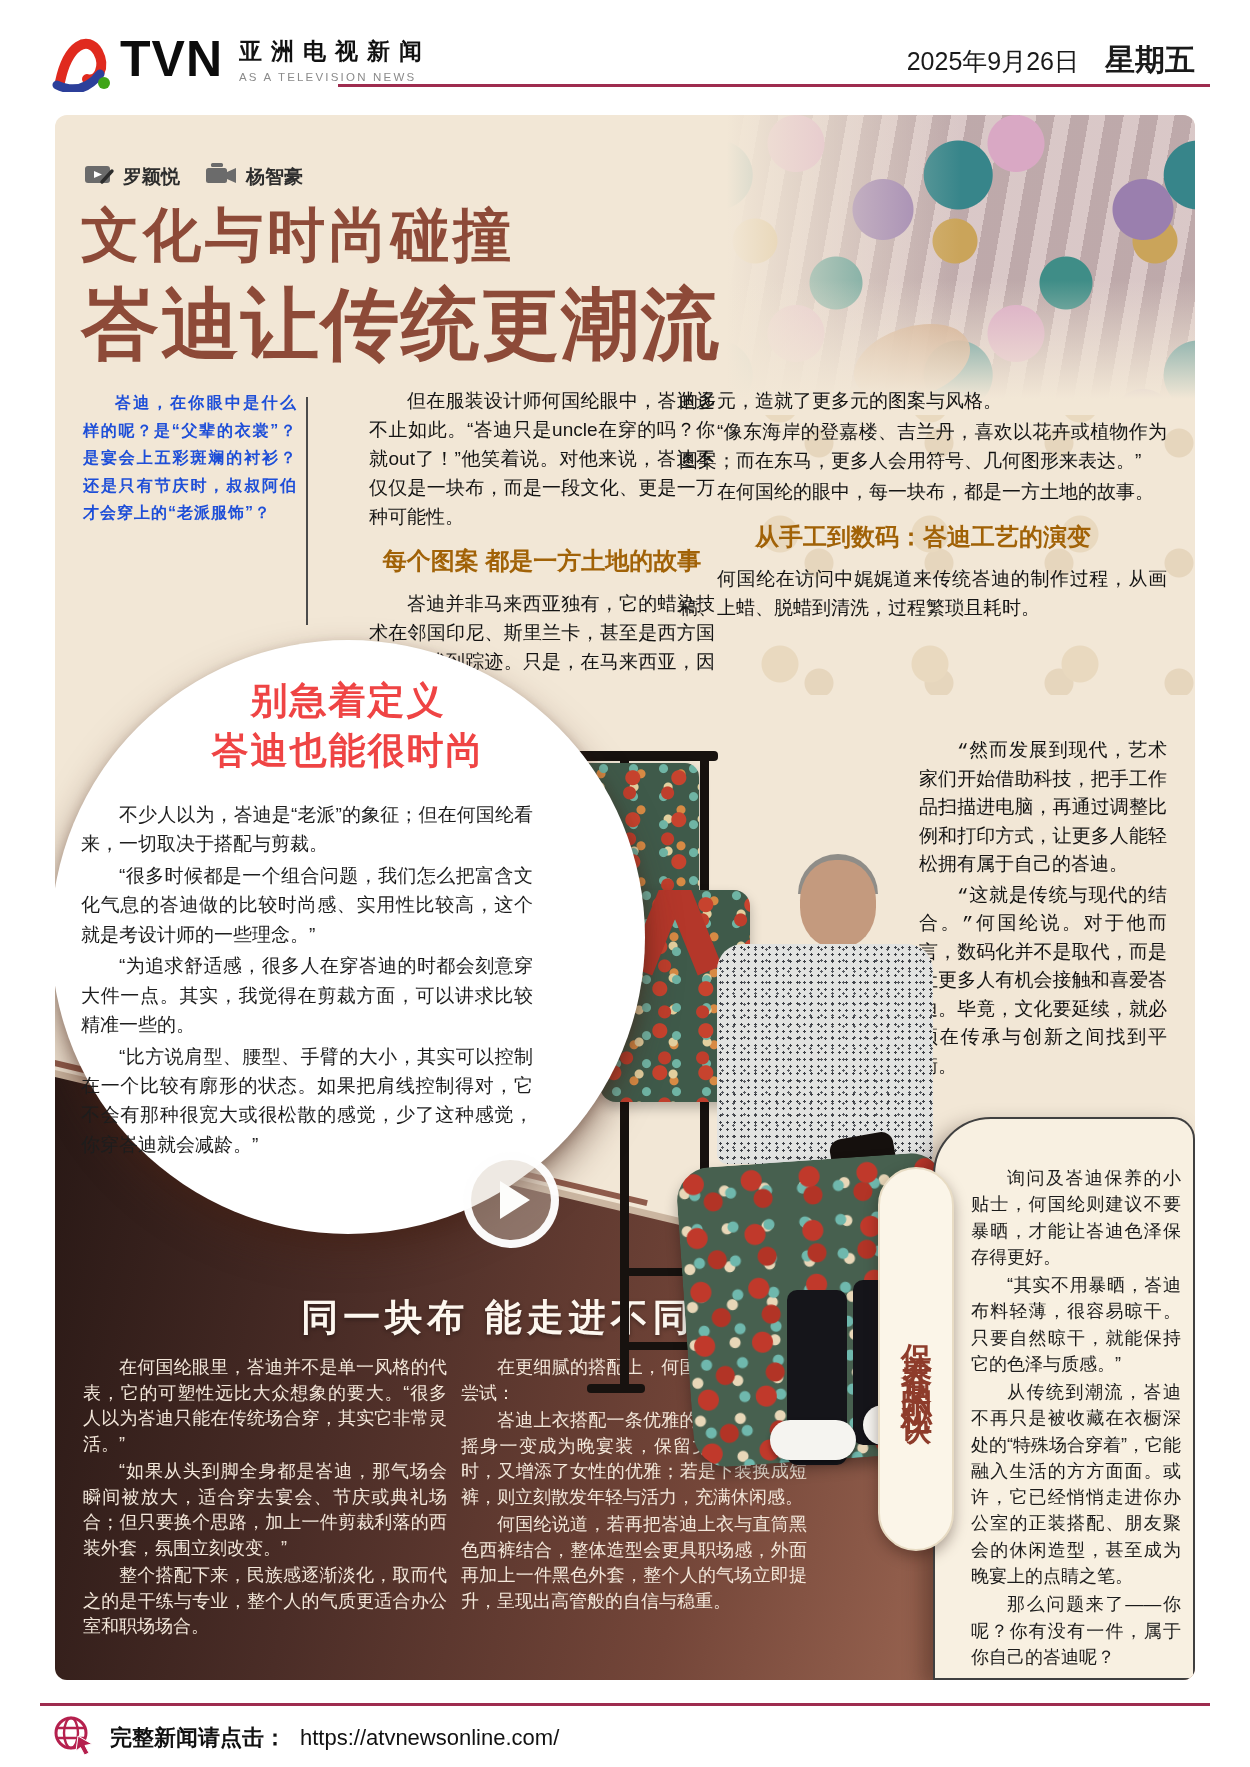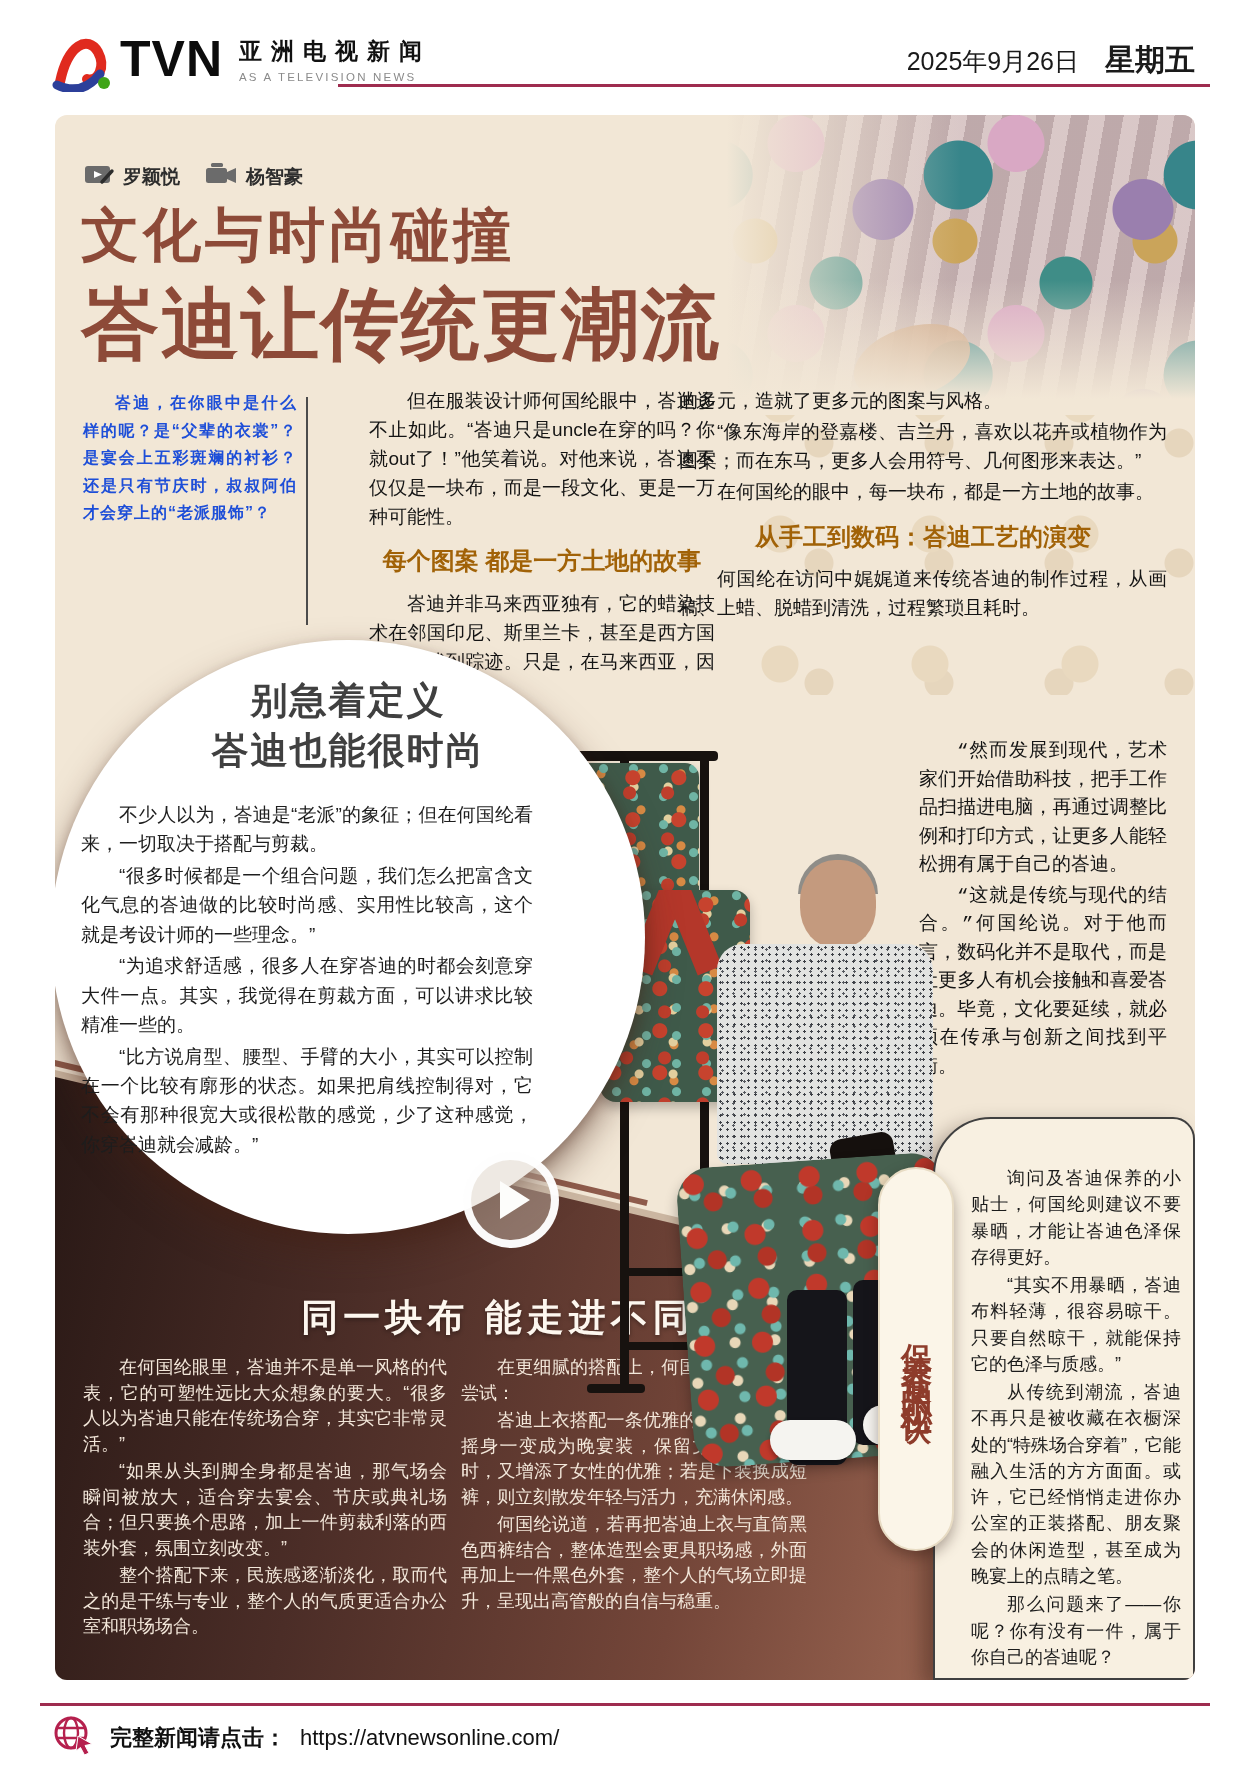--- a/index.html
+++ b/index.html
@@ -56,21 +56,21 @@
   .vrule{position:absolute;left:251px;top:282px;width:2px;height:228px;background:#4c4c4c;z-index:2;}
   #col2{left:266px;top:272px;width:346px;font-size:19px;line-height:1.52;color:#141414;margin-left:48px;}
   .subhead{font-size:24px;font-weight:800;color:#a16207;text-align:center;text-indent:0;margin:12px 0 10px 0;}
   #col3{left:624px;top:272px;width:488px;font-size:19px;line-height:1.52;color:#141414;}
   #col3b{left:864px;top:622px;width:248px;font-size:19px;line-height:1.5;color:#141414;font-family:Liberation Mono, monospace;}
   
   .circle{position:absolute;left:-4px;top:525px;width:594px;height:594px;border-radius:50%;
     background:#ffffff;z-index:5;
     box-shadow:0 18px 35px rgba(70,33,22,.50),0 5px 12px rgba(70,33,22,.28);}
   .circle-title{position:absolute;left:0;right:0;top:36px;text-align:center;font-weight:900;
-    color:#404040;font-size:37px;line-height:1.35;letter-spacing:2px;}
+    color:#ef4444;font-size:37px;line-height:1.35;letter-spacing:2px;}
   .circle-body{position:absolute;left:30px;top:160px;width:452px;font-size:19px;line-height:1.55;
     color:#1d1d1d;text-align:justify;}
   
   .darksec{position:absolute;left:0;top:940px;width:1140px;height:625px;z-index:1;
     background:linear-gradient(103deg,#281815 0%,#4b2d27 28%,#744639 58%,#a06a55 85%,#ba8069 100%);
     clip-path:polygon(0 22px,100% 292px,100% 100%,0 100%);}
   .stripe{position:absolute;left:-30px;top:948px;width:1270px;height:18px;background:#c8b29c;
     transform:rotate(13.3deg);transform-origin:0 0;opacity:.92;z-index:1;}
   .stripe2{position:absolute;left:-30px;top:938px;width:640px;height:6px;background:#7c4233;
     transform:rotate(13.3deg);transform-origin:0 0;opacity:.85;z-index:1;}

